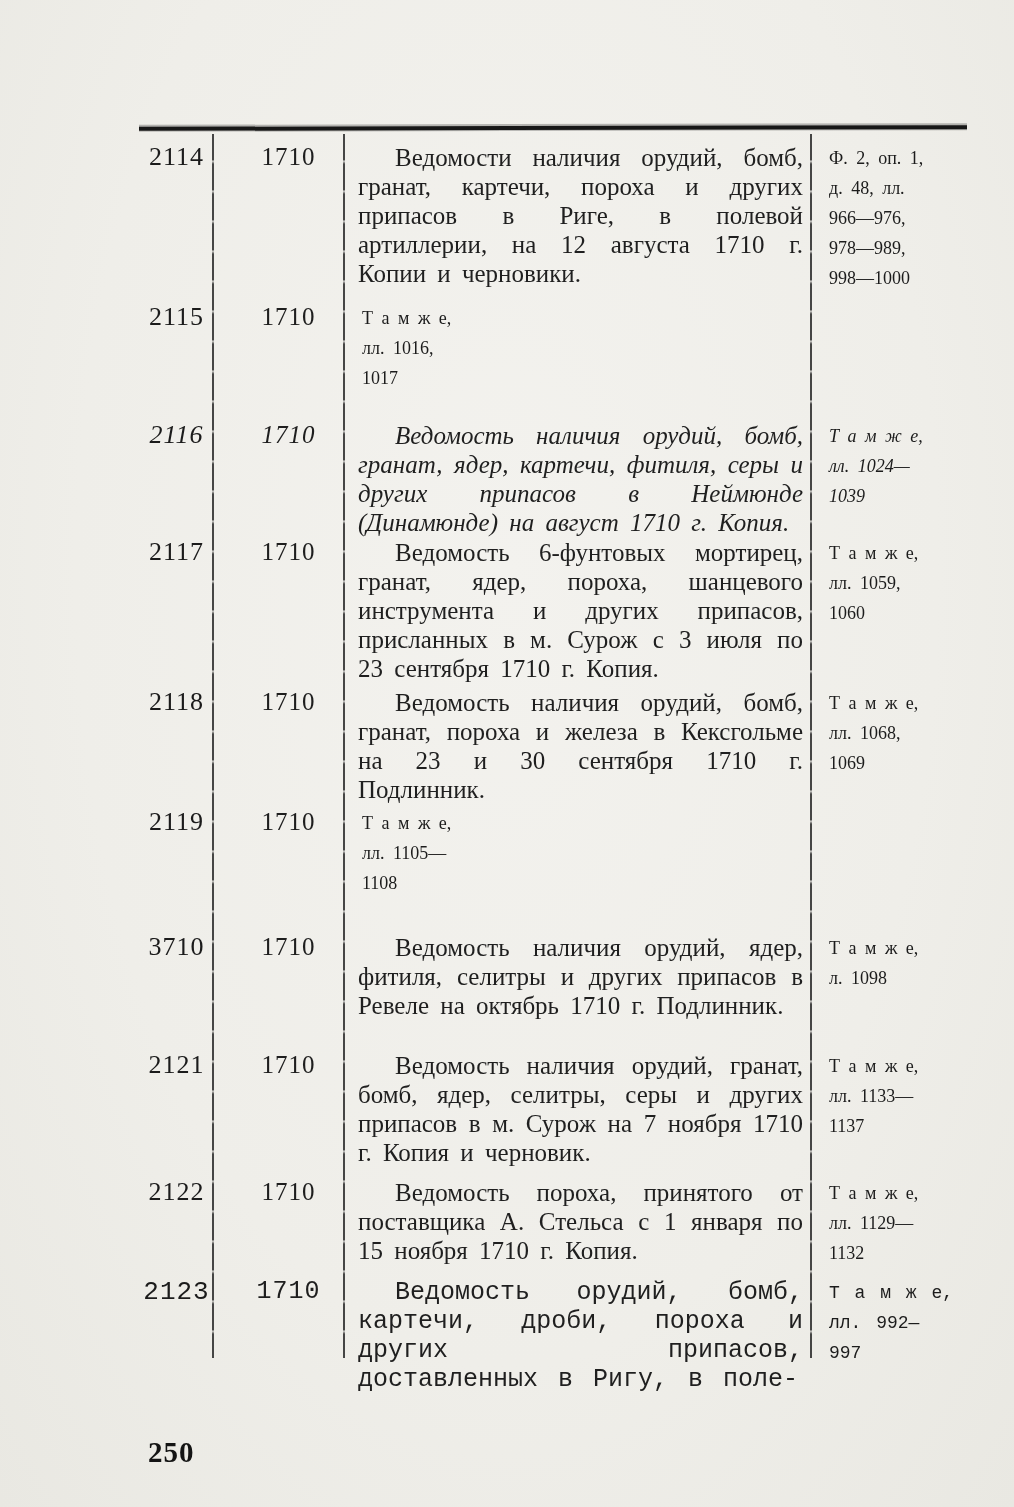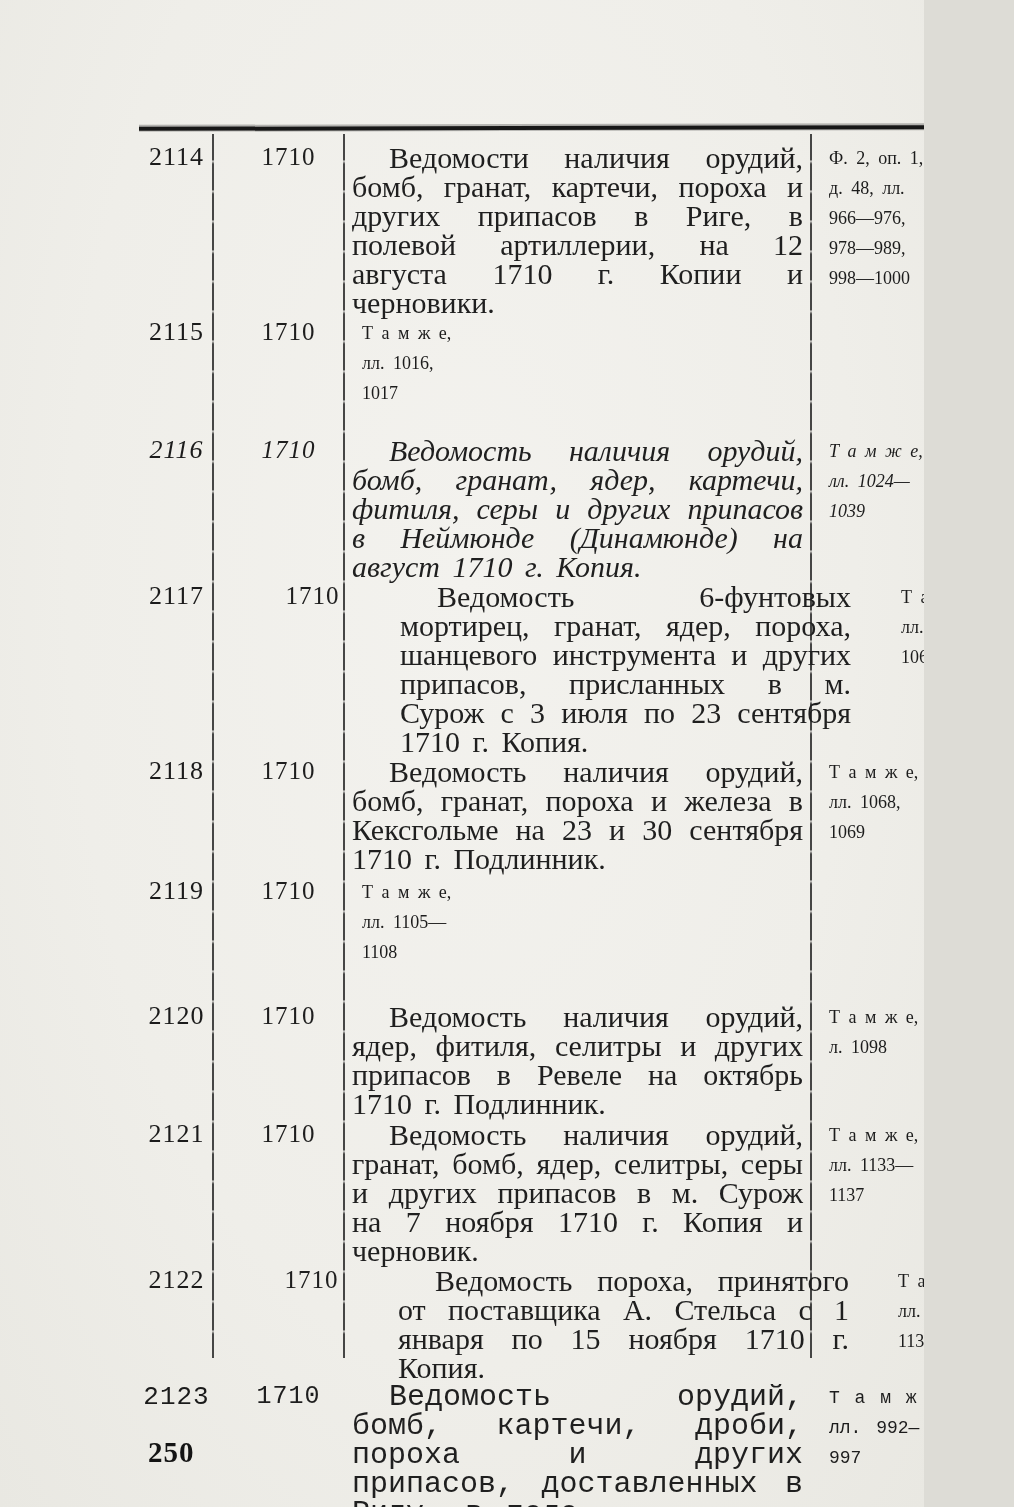--- a/index.html
+++ b/index.html
@@ -3,21 +3,21 @@
 <meta charset="utf-8">
 <style>
   html,body{margin:0;padding:0;}
   body{
     width:1014px;height:1507px;
     background:#dddcd6;
     font-family:"Liberation Serif","DejaVu Serif",serif;
   }
   .page{
     position:relative;
-    width:924px;height:1507px;
+    width:1014px;height:1507px;
     background:radial-gradient(ellipse at 50% 38%, #f3f2ee 0%, #efeee9 60%, #e9e8e2 100%);
     color:#1f1f1f;
     overflow:hidden;
   }
   .top-rule{
     position:absolute;left:139px;top:126px;width:828px;height:4px;
     background:#171717;
     transform:rotate(-0.12deg);
     box-shadow:0 -2px 0 rgba(25,25,25,.28), 0 1px 0 rgba(25,25,25,.25);
   }
@@ -34,39 +34,39 @@
     position:absolute;left:140px;top:142px;width:848px;
   }
   .entry{
     display:grid;
     grid-template-columns:73px 131px 467px 177px;
     align-items:start;
   }
   .entry:nth-child(1){min-height:160px;}
   .entry:nth-child(2){min-height:118px;}
   .entry:nth-child(3){min-height:117px;font-style:italic;}
-  .entry:nth-child(4){min-height:150px;gap:24px;}
+  .entry:nth-child(4){min-height:150px;}
   .entry:nth-child(5){min-height:120px;}
   .entry:nth-child(6){min-height:125px;}
   .entry:nth-child(7){min-height:118px;}
   .entry:nth-child(8){min-height:127px;}
-  .entry:nth-child(9){min-height:100px;gap:23px;}
+  .entry:nth-child(9){min-height:100px;}
   .entry:nth-child(10){min-height:82px;font-family:Liberation Mono, monospace;}
   .num{
     font-size:26px;line-height:30px;text-align:center;
     letter-spacing:1px;color:#1b1b1b;
   }
   .year{
     font-size:25px;line-height:30px;text-align:center;
     letter-spacing:1px;color:#1e1e1e;padding-left:20px;
   }
   .desc{
-    font-size:30px;line-height:29px;
+    font-size:25px;line-height:29px;
     text-align:justify;text-indent:37px;
-    padding:1px 8px 0 8px;
+    padding:1px 8px 0 14px;
     word-spacing:5px;
     color:#1f1f1f;
   }
   .ref{
     font-size:18px;line-height:30px;
     white-space:pre-line;
     padding:1px 0 0 18px;
     word-spacing:4px;
     color:#1c1c1c;
   }
@@ -136,21 +136,21 @@
 
     <div class="entry">
       <div class="num">2119</div>
       <div class="year">1710</div>
       <div class="ref">Т а м ж е,
 лл. 1105—
 1108</div>
     </div>
 
     <div class="entry">
-      <div class="num">2120</div>
+      <div class="num">3710</div>
       <div class="year">1710</div>
       <div class="desc">Ведомость наличия орудий, ядер, фитиля, селитры и других припасов в Ревеле на октябрь 1710 г. Подлинник.</div>
       <div class="ref">Т а м ж е,
 л. 1098</div>
     </div>
 
     <div class="entry">
       <div class="num">2121</div>
       <div class="year">1710</div>
       <div class="desc">Ведомость наличия орудий, гранат, бомб, ядер, селитры, серы и других припасов в м. Сурож на 7 ноября 1710 г. Копия и черновик.</div>

